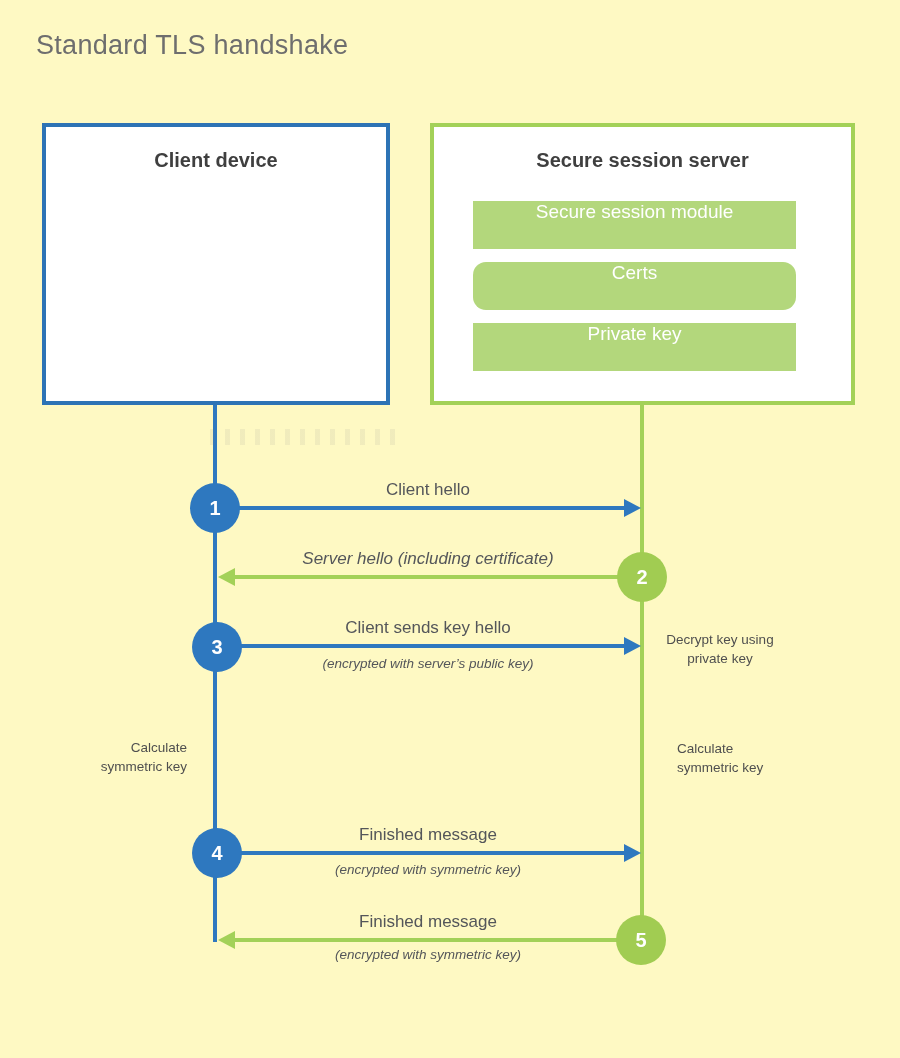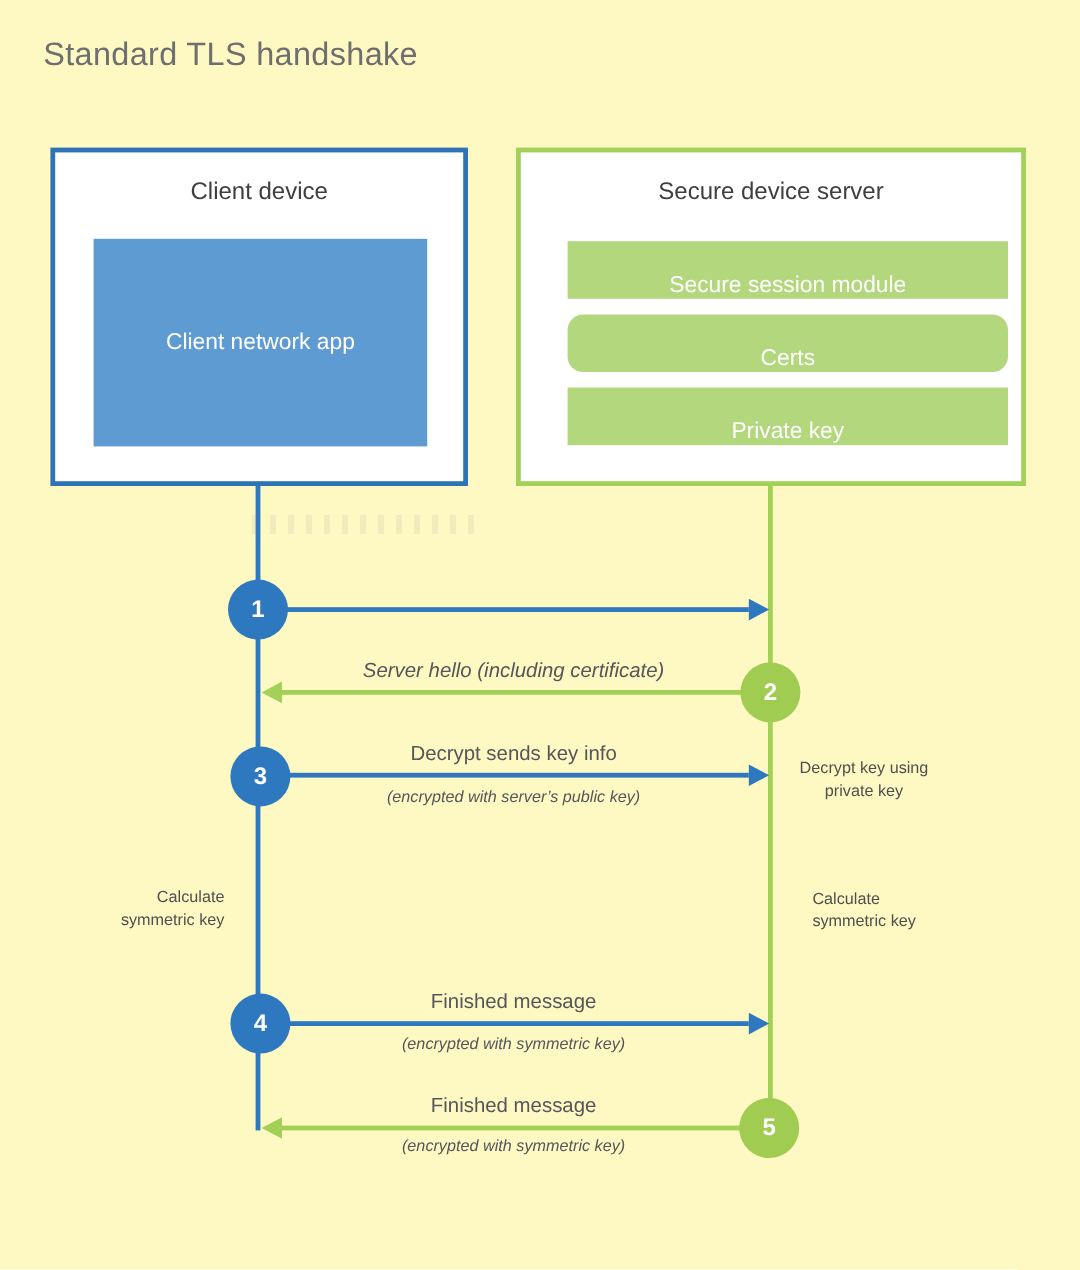--- a/index.html
+++ b/index.html
@@ -10,32 +10,32 @@
   .title{
     position:absolute;left:36px;top:30px;font-size:27px;font-weight:300;
     color:#6e6e6e;letter-spacing:0.3px;
   }
   
   .actor-box{position:absolute;top:123px;height:282px;background:#ffffff;box-sizing:border-box;}
   .client-box{left:42px;width:348px;border:4px solid #2d73b5;}
   .server-box{left:430px;width:425px;border:4px solid #a3d158;}
   .actor-title{
     position:absolute;left:0;top:22px;width:100%;text-align:center;
-    font-size:20px;font-weight:400;color:#3f3f3f;
+    font-size:20px;font-weight:700;color:#3f3f3f;
   }
   .client-app{
     position:absolute;left:78px;top:199px;width:278px;height:173px;background:#5e9bd3;
     display:flex;align-items:center;justify-content:center;
   }
   .client-app span{
     color:#ffffff;font-size:19px;text-align:center;max-width:170px;line-height:1.55;
   }
   .server-bar{
-    position:absolute;left:473px;width:367px;height:48px;background:#b3d77c;
-    display:flex;align-items:flex-end;justify-content:center;
+    position:absolute;left:473px;width:323px;height:48px;background:#b3d77c;
+    display:flex;align-items:flex-start;justify-content:center;
     color:#ffffff;font-size:19px;
   }
   .bar-0{top:201px;} .bar-1{top:262px;border-radius:13px;} .bar-2{top:323px;}
   
   .lifeline{position:absolute;width:4px;}
   .lifeline-blue{left:213px;top:405px;height:537px;background:#2e78bf;}
   .lifeline-green{left:640px;top:405px;height:535px;background:#a3d158;}
   
   .ghost{
     position:absolute;left:210px;top:429px;width:190px;height:16px;
@@ -76,55 +76,53 @@
 </head>
 <body>
 
 <div class="page">
 
   <div class="title">Standard TLS handshake</div>
 
   <div class="actor-box client-box">
     <div class="actor-title">Client device</div>
   </div>
-  <div class="client-app">
-    <span>Client network app</span>
-  </div>
 
   <div class="actor-box server-box">
-    <div class="actor-title">Secure device server</div>
+    <div class="actor-title">Secure session server</div>
   </div>
   <div class="server-bar bar-0">
     <span>Secure session module</span>
   </div>
   <div class="server-bar bar-1">
     <span>Certs</span>
   </div>
   <div class="server-bar bar-2">
     <span>Private key</span>
   </div>
 
   <div class="lifeline lifeline-blue"></div>
   <div class="lifeline lifeline-green"></div>
   <div class="ghost"></div>
 
+  <div class="msg" style="top:480px;">Client hello</div>
   <div class="arrow-line blue-line" style="left:217px;top:506px;width:407px;"></div>
   <span class="head head-right-blue" style="left:624px;top:499px;"></span>
   <div class="circle circle-blue" style="left:190px;top:483px;">
     <span>1</span>
   </div>
 
   <div class="msg" style="top:549px;font-style:italic;">Server hello (including certificate)</div>
   <div class="arrow-line green-line" style="left:235px;top:575px;width:383px;"></div>
   <span class="head head-left-green" style="left:218px;top:568px;"></span>
   <div class="circle circle-green" style="left:617px;top:552px;">
     <span>2</span>
   </div>
 
-  <div class="msg" style="top:618px;">Decrypt sends key info</div>
+  <div class="msg" style="top:618px;">Client sends key hello</div>
   <div class="arrow-line blue-line" style="left:219px;top:644px;width:405px;"></div>
   <span class="head head-right-blue" style="left:624px;top:637px;"></span>
   <div class="submsg" style="top:656px;">(encrypted with server’s public key)</div>
   <div class="circle circle-blue" style="left:192px;top:622px;">
     <span>3</span>
   </div>
 
   <div class="note note-decrypt">Decrypt key using
 private key</div>
   <div class="note note-calc-left">Calculate

